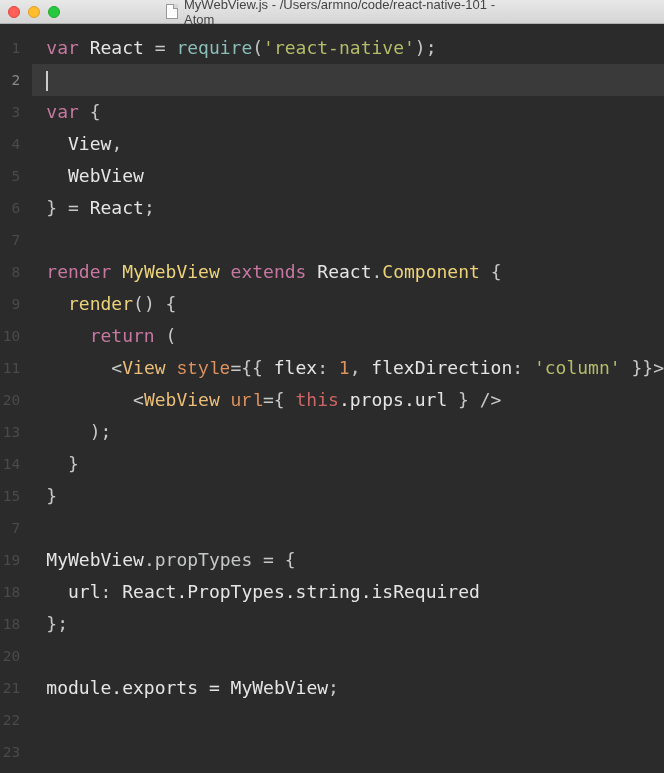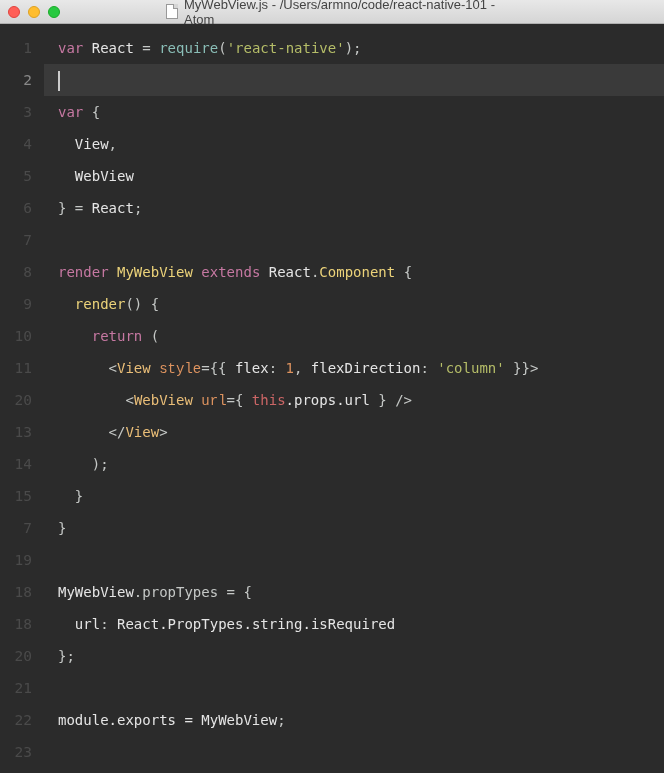--- a/index.html
+++ b/index.html
@@ -83,21 +83,21 @@
       padding-right: 12px;
     }
     .line-num.active {
       color: #888;
     }
     .code {
       flex: 1;
       padding-top: 8px;
       padding-left: 14px;
       font-family: "Menlo", "Monaco", monospace;
-      font-size: 14px;
+      font-size: 18px;
       line-height: 32px;
       position: relative;
     }
     .line {
       height: 32px;
       white-space: pre;
     }
     .line.active-line {
       background: #3a3a3a;
       margin-left: -14px;
@@ -175,21 +175,20 @@
     <div class="line"><span class="kw">var</span><span class="punct"> {</span></div>
     <div class="line">  <span class="prop">View</span><span class="punct">,</span></div>
     <div class="line">  <span class="prop">WebView</span></div>
     <div class="line"><span class="punct">}</span><span class="op"> = </span><span class="var">React</span><span class="punct">;</span></div>
     <div class="line"></div>
     <div class="line"><span class="kw">render</span> <span class="cls">MyWebView</span> <span class="kw">extends</span> <span class="var">React</span><span class="punct">.</span><span class="comp">Component</span><span class="punct"> {</span></div>
     <div class="line">  <span class="name">render</span><span class="paren">()</span><span class="punct"> {</span></div>
     <div class="line">    <span class="kw">return</span><span class="paren"> (</span></div>
     <div class="line">      <span class="punct">&lt;</span><span class="tag">View</span> <span class="attr">style</span><span class="op">=</span><span class="punct">{{ </span><span class="var">flex</span><span class="punct">: </span><span class="num">1</span><span class="punct">, </span><span class="var">flexDirection</span><span class="punct">: </span><span class="str">'column'</span><span class="punct"> }}</span><span class="punct">&gt;</span></div>
     <div class="line">        <span class="punct">&lt;</span><span class="tag">WebView</span> <span class="attr">url</span><span class="op">=</span><span class="punct">{ </span><span class="this">this</span><span class="var">.props.url</span><span class="punct"> }</span><span class="punct"> /&gt;</span></div>
-    <div class="line">      <span class="punct">&lt;/</span><span class="tag">View</span><span class="punct">&gt;</span></div>
     <div class="line">    <span class="paren">);</span></div>
     <div class="line">  <span class="punct">}</span></div>
     <div class="line"><span class="punct">}</span></div>
     <div class="line"></div>
     <div class="line"><span class="var">MyWebView</span><span class="punct">.propTypes = {</span></div>
     <div class="line">  <span class="var">url</span><span class="punct">: </span><span class="var">React.PropTypes.string.isRequired</span></div>
     <div class="line"><span class="punct">};</span></div>
     <div class="line"></div>
     <div class="line"><span class="var">module.exports = </span><span class="var">MyWebView</span><span class="punct">;</span></div>
     <div class="line"></div>

